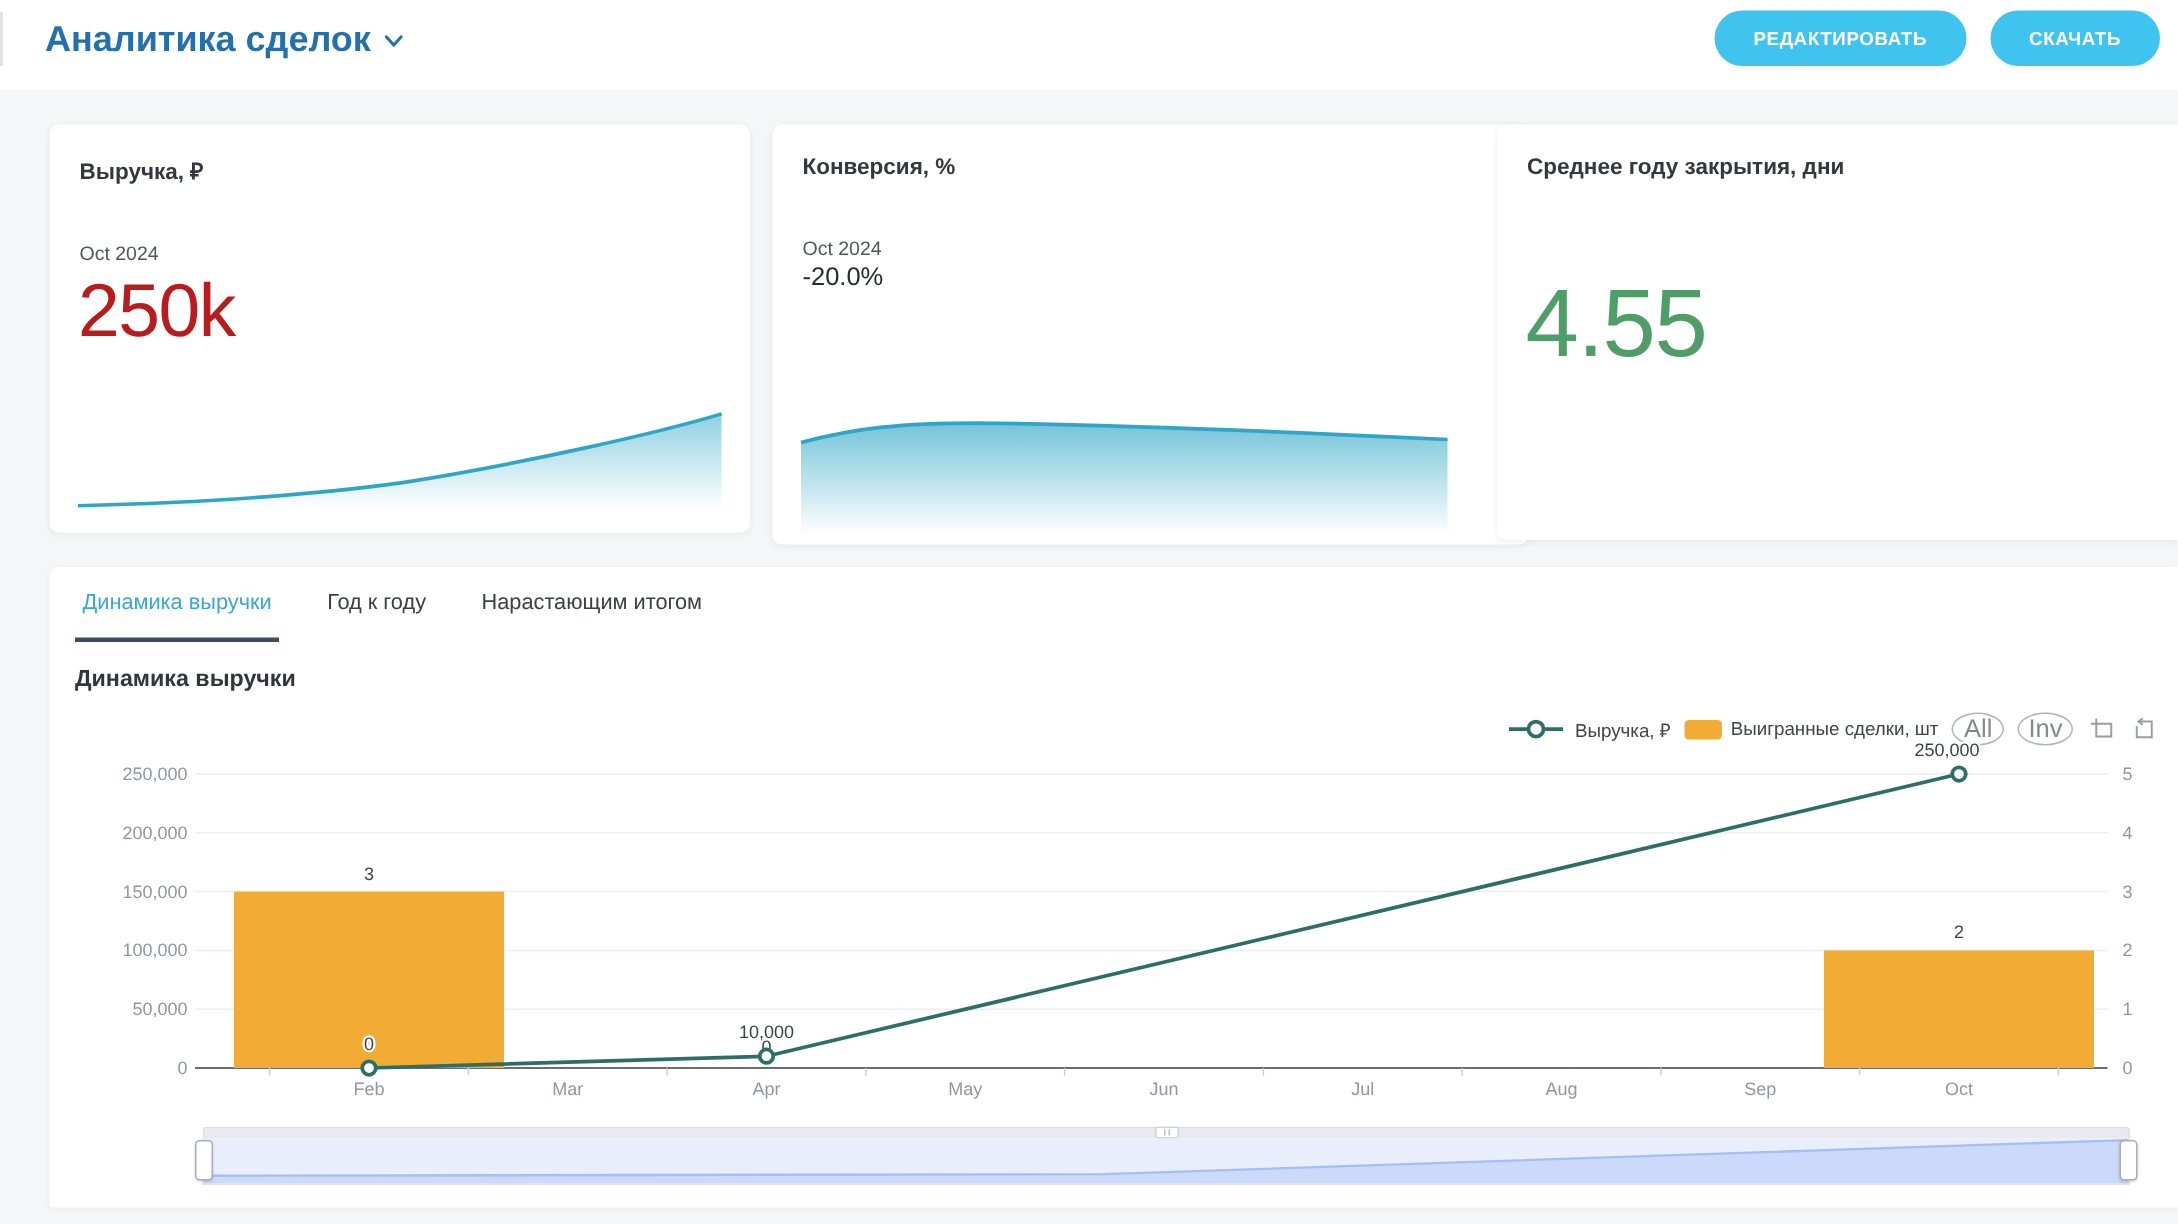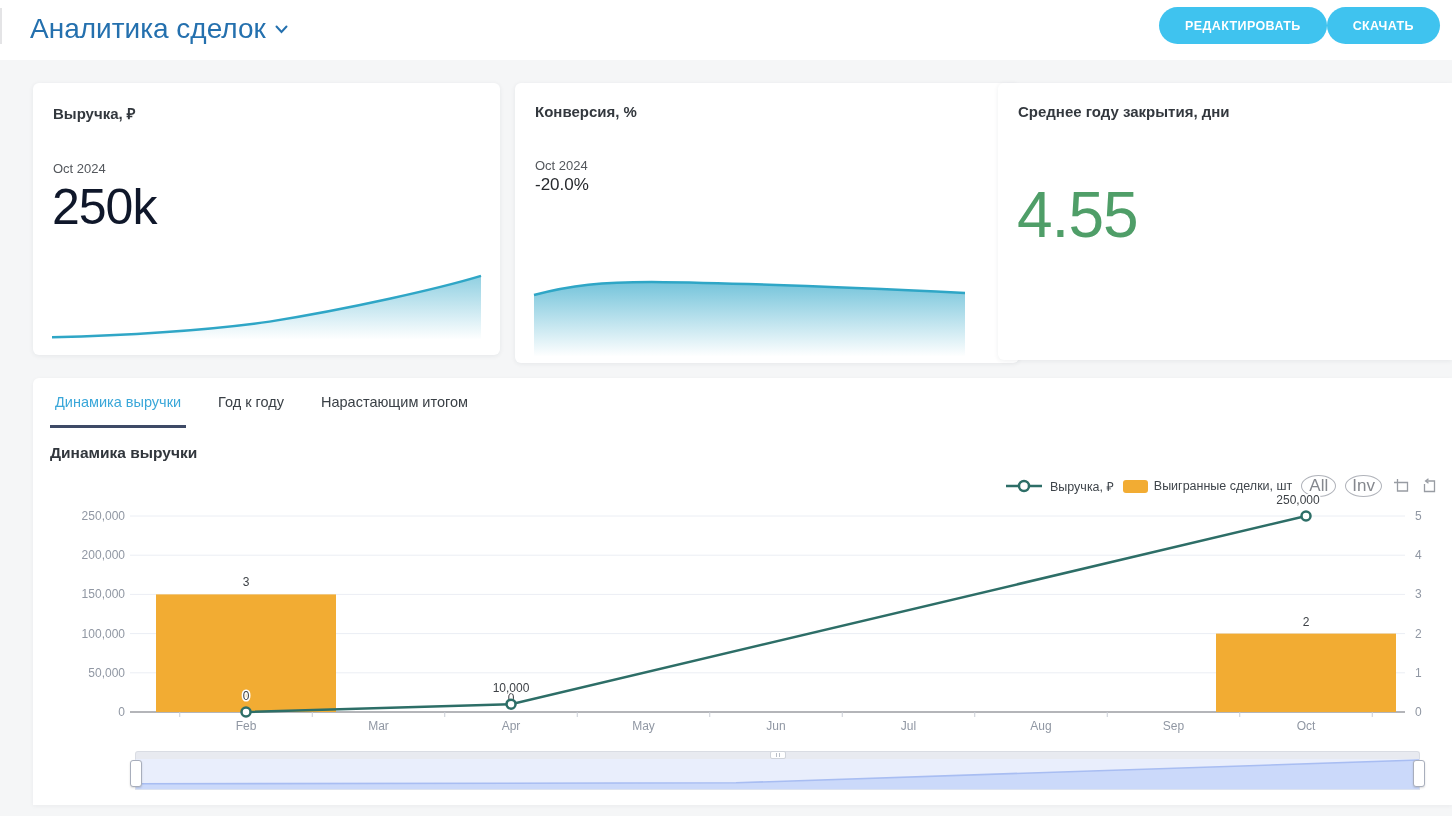--- a/index.html
+++ b/index.html
@@ -2,33 +2,33 @@
 <html><head>
 <meta charset="utf-8">
 <style>
   html,body{margin:0;padding:0}
   body{width:1452px;height:816px;position:relative;overflow:hidden;background:#fff;
        font-family:"Liberation Sans",sans-serif;-webkit-font-smoothing:antialiased}
   .main-bg{position:absolute;left:0;top:60px;right:0;bottom:0;background:#f5f6f7}
   
   .edge{position:absolute;left:0;top:8px;width:2px;height:36px;background:#e4e4e6}
   .title-wrap{position:absolute;left:30px;top:13px;display:flex;align-items:center;gap:9px;cursor:pointer}
-  .title{font-size:28px;font-weight:normal;color:#2470ae}
-  .hbtns{position:absolute;right:12px;top:7px;display:flex;gap:0}
+  .title{font-size:24px;font-weight:bold;color:#2470ae}
+  .hbtns{position:absolute;right:12px;top:7px;display:flex;gap:16px}
   .cta{height:37px;border-radius:19px;background:#3fc3ef;color:#fff;font-weight:bold;
        font-size:12.5px;letter-spacing:.4px;border:none;padding:0 26px;cursor:pointer;font-family:inherit}
   
   .card{position:absolute;background:#fff;border-radius:6px;box-shadow:0 1px 5px rgba(35,46,60,.07);
         padding:20px 17px;box-sizing:border-box}
   .c1{left:33px;top:83px;width:467px;height:272px}
   .c2{left:515px;top:83px;width:504px;height:280px}
   .c3{left:998px;top:83px;width:454px;height:277px;border-radius:6px 0 0 6px}
   .card h3{margin:0 0 0 3px;font-size:15px;color:#33383e}
   .period{margin:38px 0 0 3px;font-size:13px;color:#53575c}
-  .big{margin:2px 0 0 2px;font-size:50px;color:#0f172a;letter-spacing:-1px}
+  .big{margin:2px 0 0 2px;font-size:50px;color:#b91c1c;letter-spacing:-1px}
   .delta{margin:2px 0 0 3px;font-size:17px;color:#26292d}
   .c3 .big{margin-top:58px;font-size:64px;color:#4f9e68}
   .spark{position:absolute;left:17px;right:17px;bottom:12px;height:70px;width:433px}
   .c2 .spark{bottom:4px;height:80px;width:435px}
   
   .panel{position:absolute;left:33px;top:378px;width:1419px;height:427px;background:#fff;
          border-radius:6px 0 0 0;box-shadow:0 1px 4px rgba(35,46,60,.05)}
   .tabs{height:50px;display:flex;align-items:stretch;padding-left:17px;gap:27px}
   .tab{display:flex;align-items:center;font-size:14.5px;color:#3a4046;cursor:pointer;
        padding:0 5px;border-bottom:3px solid transparent;box-sizing:border-box}

